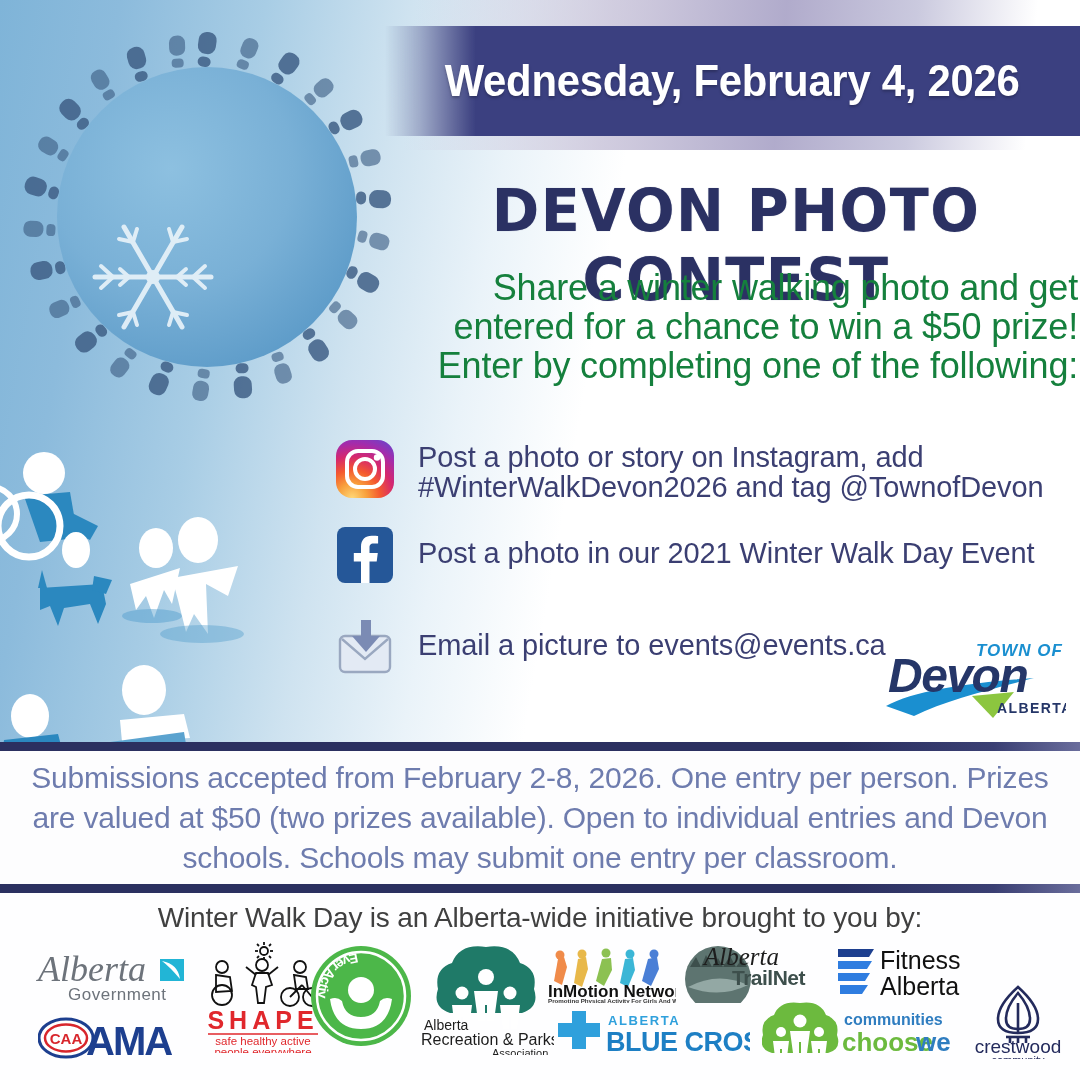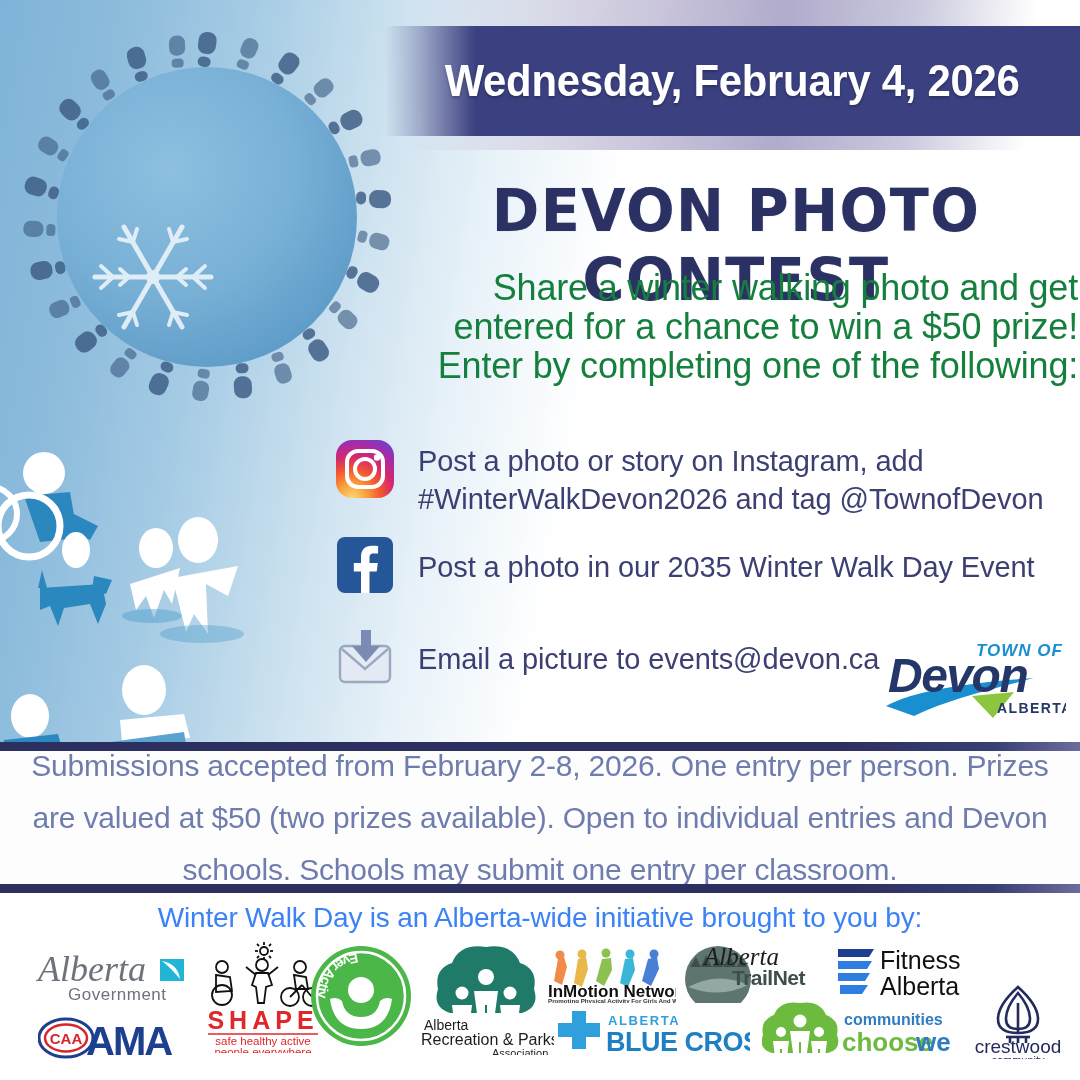--- a/index.html
+++ b/index.html
@@ -87,21 +87,21 @@
     position:absolute; left:378px; top:268px; width:700px;
     text-align:right; color:#15803d;
     font-size:36px; line-height:39px; font-weight:300;
     letter-spacing:-.2px;
   }
 
   .entries { position:absolute; left:334px; top:438px; width:740px; }
   .entry-row { display:flex; align-items:flex-start; margin-bottom:18px; min-height:70px; }
   .entry-icon { width:62px; flex:0 0 62px; margin-right:22px; display:flex; align-items:flex-start; justify-content:center; }
   .entry-text {
-    color:#3b3f72; font-size:29px; line-height:38px; font-weight:300;
+    color:#3b3f72; font-size:29px; line-height:30px; font-weight:300;
     padding-top:4px; letter-spacing:-.1px;
   }
   .entry-row.row-fb { margin-top:14px; }
   .entry-row.row-email { margin-top:22px; }
   .entry-row.row-fb .entry-text,
   .entry-row.row-email .entry-text { padding-top:12px; }
 
   
   .devon-logo { position:absolute; left:884px; top:634px; width:182px; height:90px; }
 
@@ -113,28 +113,28 @@
   .rule-1 { top:742px; }
   .rule-2 { top:884px; }
 
   .terms-band {
     position:absolute; left:0; top:751px; width:1080px; height:133px;
     background:#fdfdfe;
     display:flex; align-items:center; justify-content:center;
   }
   .terms-text {
     width:1030px; text-align:center; color:#6e7cae;
-    font-size:30px; line-height:52px; font-weight:300; letter-spacing:-.2px;
+    font-size:30px; line-height:40px; font-weight:300; letter-spacing:-.2px;
   }
 
   
   .footer { position:absolute; left:0; top:893px; width:1080px; height:187px; background:#fefeff; }
   .footer-head {
     position:absolute; left:0; top:9px; width:1080px; text-align:center;
-    color:#3b82f6; font-size:28px; font-weight:300; letter-spacing:-.2px;
+    color:#404040; font-size:28px; font-weight:300; letter-spacing:-.2px;
   }
   .sponsors { position:absolute; left:0; top:48px; width:1080px; height:139px; }
   .sp { position:absolute; }
 </style>
 </head>
 <body>
 
 <div id="poster">
 
   <div class="top-section">
@@ -354,32 +354,32 @@
         <span class="entry-text">Post a photo or story on Instagram, add #WinterWalkDevon2026 and tag @TownofDevon</span>
       </div>
 
       <div class="entry-row row-fb">
         <span class="entry-icon">
           <svg width="58" height="58" viewBox="0 0 58 58">
             <rect x="1" y="1" width="56" height="56" rx="8" fill="#255798"></rect>
             <path d="M33.5 57 V35.5 h7.2 l1.1 -8.4 h-8.3 v-5.4 c0 -2.4 .7 -4.1 4.2 -4.1 h4.4 V10.1 c-.8 -.1 -3.4 -.3 -6.4 -.3 -6.4 0 -10.7 3.9 -10.7 11 v6.3 h-7.2 v8.4 h7.2 V57 z" fill="#ffffff"></path>
           </svg>
         </span>
-        <span class="entry-text">Post a photo in our 2035 Winter Walk Day Event</span>
+        <span class="entry-text">Post a photo in our 2021 Winter Walk Day Event</span>
       </div>
 
       <div class="entry-row row-email">
         <span class="entry-icon">
           <svg width="62" height="62" viewBox="0 0 62 62">
             <rect x="6" y="18" width="50" height="36" rx="5" fill="#e3eaf4" stroke="#9aa8c0" stroke-width="2.4"></rect>
             <path d="M8 21 L31 41 L54 21" fill="none" stroke="#9aa8c0" stroke-width="2.4"></path>
             <path d="M27 2 h10 v16 h9 l-14 16 l-14 -16 h9 z" fill="#7b8bb4"></path>
           </svg>
         </span>
-        <span class="entry-text">Email a picture to events@devon.ca</span>
+        <span class="entry-text">Email a picture to events@events.ca</span>
       </div>
     </div>
 
     <svg class="devon-logo" viewBox="0 0 182 90">
       <path d="M2 72 C30 56 92 48 150 44 C104 56 62 66 30 82 Z" fill="#1a8fd0"></path>
       <path d="M88 62 L130 58 L109 84 Z" fill="#8cc63f"></path>
       <text x="92" y="22" font-family="'Liberation Sans',sans-serif" font-size="17" font-weight="bold" font-style="italic" fill="#1a8fd0" letter-spacing="1">TOWN OF</text>
       <text x="4" y="58" font-family="'Liberation Sans',sans-serif" font-size="48" font-weight="bold" font-style="italic" fill="#253668" letter-spacing="-1.5">Devon</text>
       <text x="113" y="79" font-family="'Liberation Sans',sans-serif" font-size="14" font-weight="bold" fill="#253668" letter-spacing="1.4">ALBERTA</text>
     </svg>

